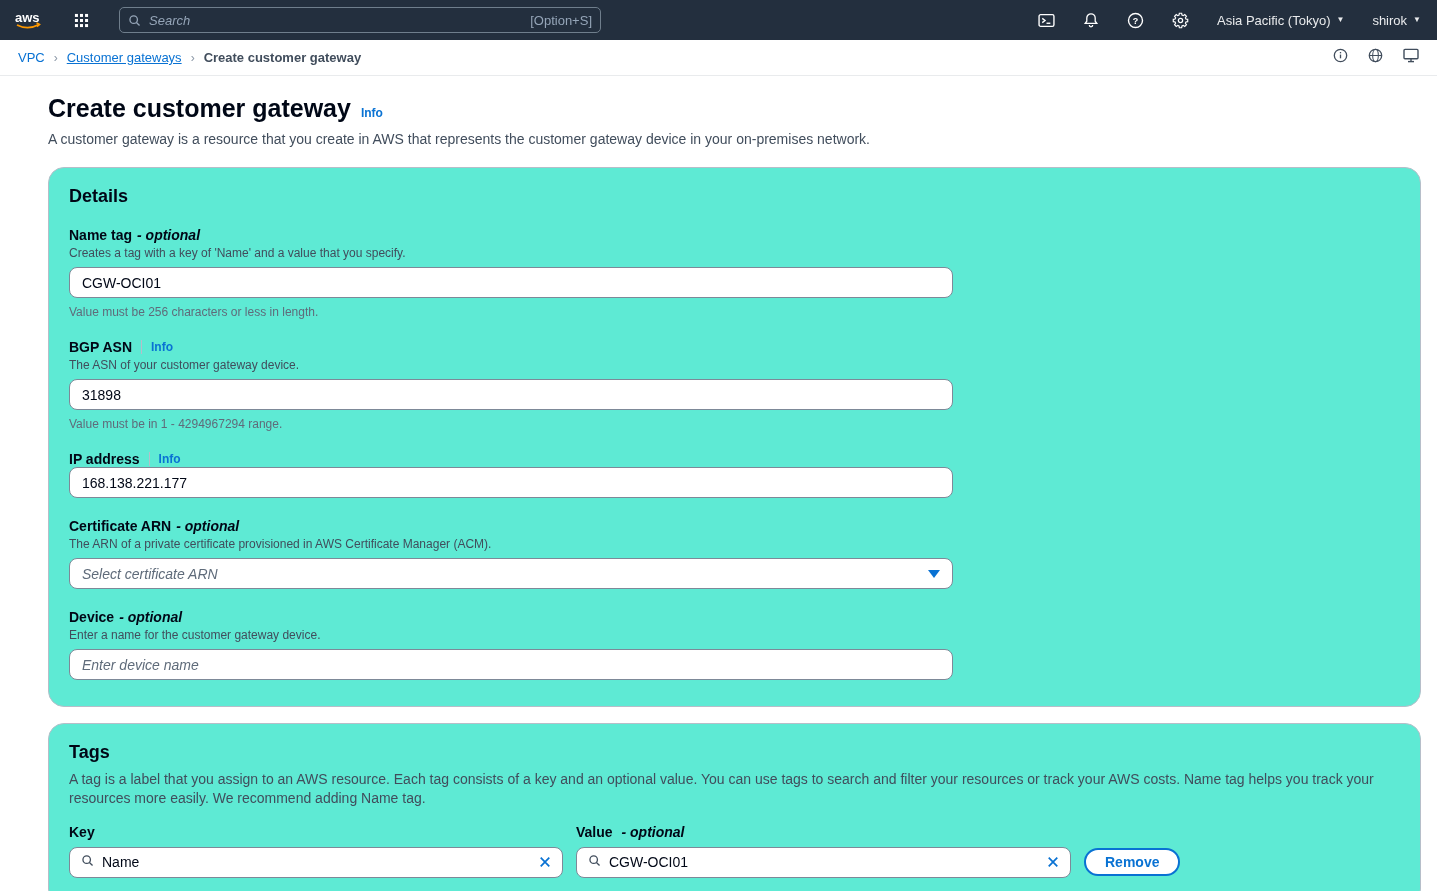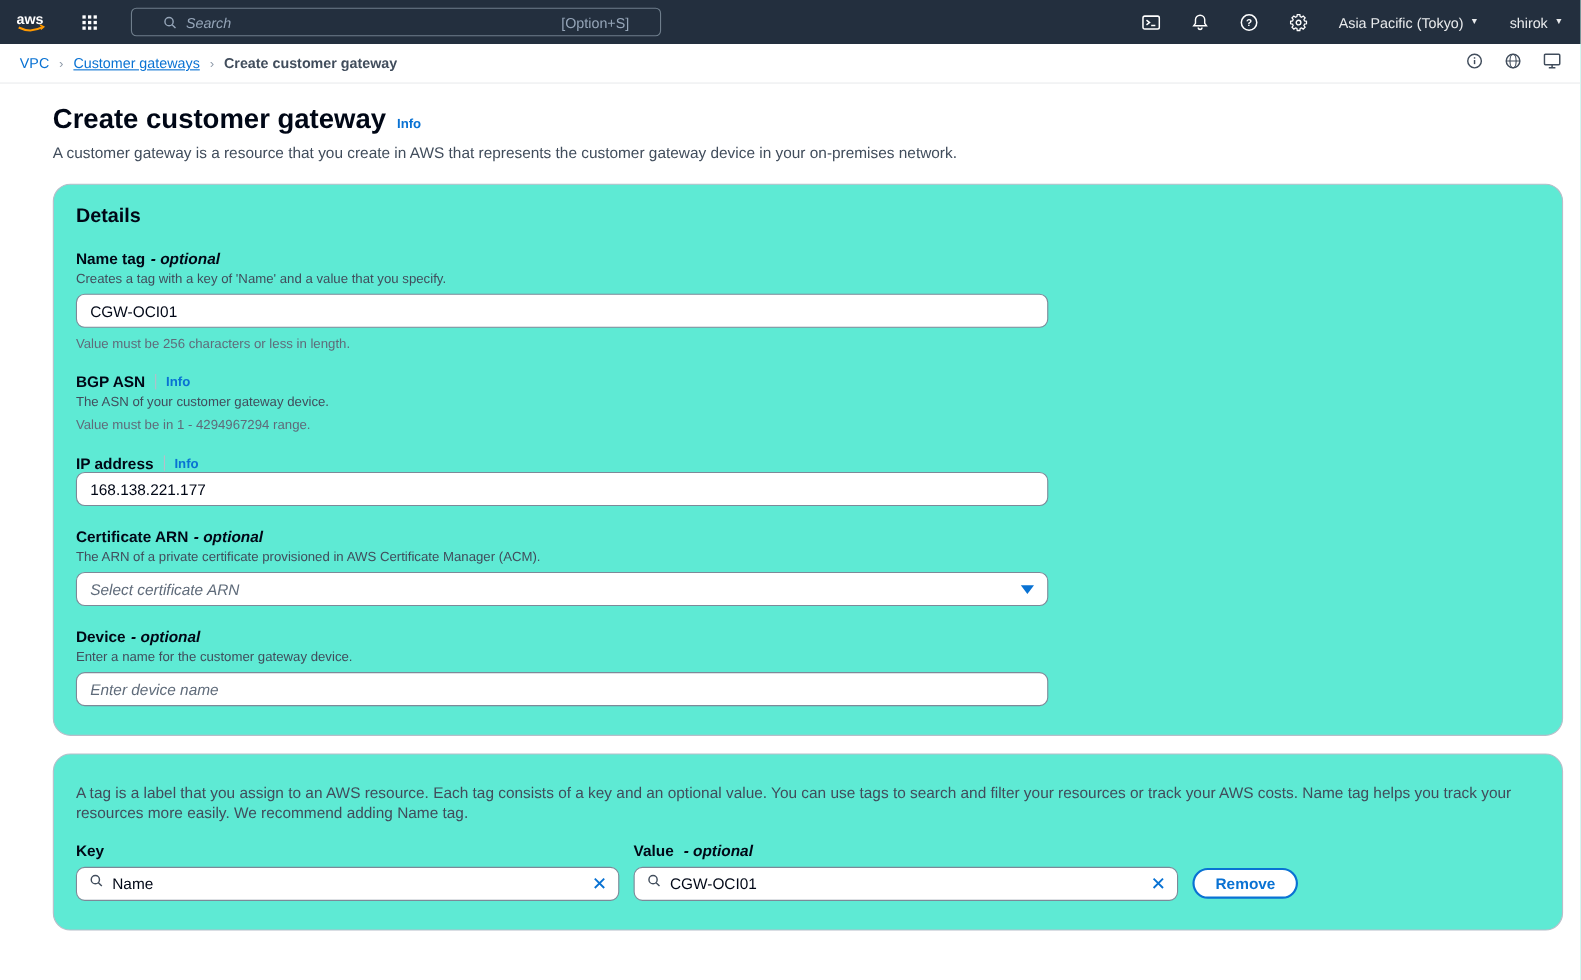--- a/index.html
+++ b/index.html
@@ -23,21 +23,21 @@
     padding: 0 16px 0 10px;
     gap: 16px;
   }
   .aws-logo { display: flex; align-items: center; padding: 0 4px; }
   .grid-icon-btn { display: flex; align-items: center; padding: 0 4px; }
   .search-wrap {
     width: 482px; height: 26px;
     border: 1px solid #6f7e8c;
     border-radius: 5px;
     display: flex; align-items: center;
-    padding: 0 28px;
+    padding: 0 8px;
     gap: 8px;
     margin-left: 10px;
     color: #95a5b8;
   }
   .search-ph { font-style: italic; font-size: 13px; flex: 1; }
   .search-shortcut { font-size: 13px; }
   .tb-right { margin-left: auto; display: flex; align-items: center; gap: 28px; }
   .tb-icon { display: flex; align-items: center; justify-content: center; }
   .tb-text { font-size: 13px; color: #e9ebed; display: flex; align-items: center; gap: 6px; }
   .caret-down { font-size: 8px; color: #e9ebed; line-height: 1; }
@@ -275,20 +275,21 @@
     <div class="constraint" data-interactable="false">Value must be 256 characters or less in length.</div>
   </div>
 
   <div class="field" data-interactable="false">
     <div class="field-label-row">
       <span class="field-label" data-interactable="false">BGP ASN</span>
       <span class="vdiv" data-interactable="false"></span>
       <a class="mini-info" data-interactable="true">Info</a>
     </div>
     <div class="field-desc" data-interactable="false">The ASN of your customer gateway device.</div>
+    <input class="form-control" type="text" data-interactable="true" value="31898" style="">
     <div class="constraint" data-interactable="false">Value must be in 1 - 4294967294 range.</div>
   </div>
 
   <div class="field" data-interactable="false">
     <div class="field-label-row">
       <span class="field-label" data-interactable="false">IP address</span>
       <span class="vdiv" data-interactable="false"></span>
       <a class="mini-info" data-interactable="true">Info</a>
     </div>
     <input class="form-control" type="text" data-interactable="true" value="168.138.221.177" style="">
@@ -310,20 +311,21 @@
     <div class="field-label-row">
       <span class="field-label" data-interactable="false">Device</span>
       <span class="optional" data-interactable="false">- optional</span>
     </div>
     <div class="field-desc" data-interactable="false">Enter a name for the customer gateway device.</div>
     <input class="form-control" type="text" data-interactable="true" placeholder="Enter device name" style="">
   </div>
 </section>
 
 <section class="card" data-interactable="false">
+  <h2 data-interactable="false">Tags</h2>
   <p class="tags-desc" data-interactable="false">A tag is a label that you assign to an AWS resource. Each tag consists of a key and an optional value. You can use tags to search and filter your resources or track your AWS costs. Name tag helps you track your resources more easily. We recommend adding Name tag.</p>
 
   <div class="tag-grid" data-interactable="false">
     <div class="tag-col-header" data-interactable="false">Key</div>
     <div class="tag-col-header" data-interactable="false">
       <span data-interactable="false">Value</span>
       <span class="optional" data-interactable="false">- optional</span>
     </div>
     <div></div>
 

